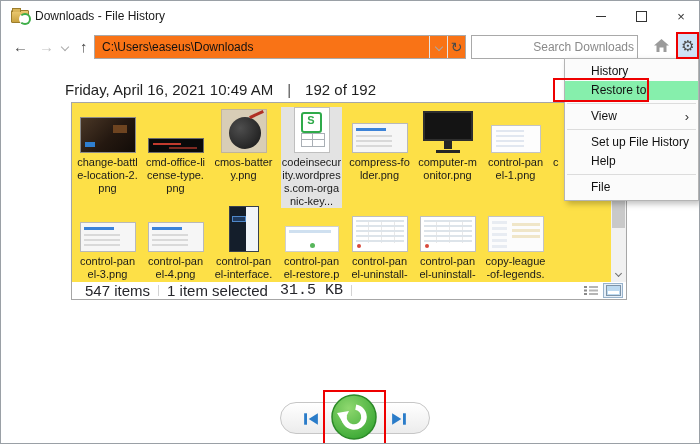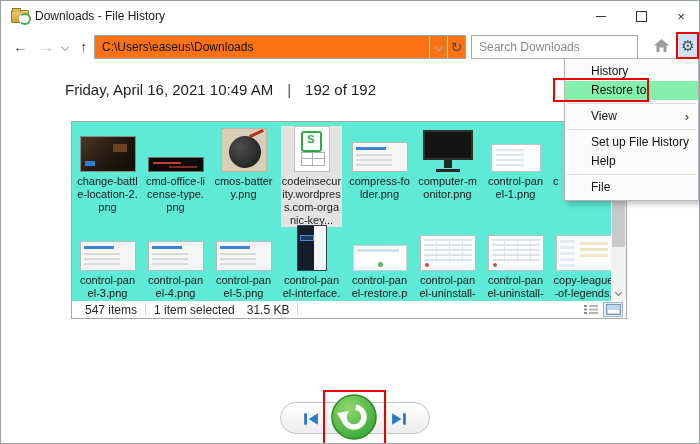--- a/index.html
+++ b/index.html
@@ -29,35 +29,35 @@
   .addressbar { position:absolute; left:93px; top:34px; width:372px; height:24px;
                 border:1px solid #a9a9a9; background:#f97316; display:flex; align-items:center; }
   .addressbar input { flex:1; border:none; outline:none; font-size:12px; color:#111;
                 padding-left:7px; font-family:inherit; background:transparent; }
   .addr-btn { width:18px; height:22px; display:flex; align-items:center; justify-content:center;
               border-left:1px solid #e3e3e3; }
   .refresh-glyph { font-size:14px; color:#4a4a4a; font-family:"DejaVu Sans",sans-serif; }
   .searchbox { position:absolute; left:470px; top:34px; width:167px; height:24px;
                border:1px solid #a9a9a9; background:#fff; display:flex; align-items:center; }
   .searchbox input { flex:1; border:none; outline:none; font-size:12px; color:#111;
-               padding-left:7px; font-family:inherit; }
+               padding-left:7px; font-family:inherit;text-align:right; }
   .searchbox input::placeholder { color:#8a8a8a; }
   .tool-icon { position:absolute; top:37px; }
   .gear-btn { position:absolute; left:677px; top:33px; width:20px; height:23px; background:#cfe3f6;
               display:flex; align-items:center; justify-content:center;
               font-family:"DejaVu Sans",sans-serif; font-size:15px; color:#4a4a4a; }
 
   
   .date-row { position:absolute; left:64px; top:80px; font-size:15px; color:#1f1f1f;
               display:flex; gap:14px; align-items:center; }
   .date-divider { color:#555; }
 
   
-  .panel { position:absolute; left:70px; top:120px; width:556px; height:198px;
-           border:1px solid #a6a6a6; background:#5eead4; }
+  .panel { position:absolute; left:70px; top:101px; width:556px; height:198px;
+           border:1px solid #a6a6a6; background:#fde047; }
   .grid { position:absolute; left:0; top:0; right:15px; bottom:0; padding:4px 0 0 5px; overflow:hidden; }
   .file-row { display:flex; gap:7px; }
   .file-row:nth-child(1) { margin-bottom:10px; }
   .file-row:nth-child(2) { margin-bottom:0; }
   .tile { width:61px; flex:0 0 61px; }
   .tile.selected { background:#e3e3e3; }
   .thumb-box { display:flex; align-items:flex-end; justify-content:center; }
   .file-row:nth-child(1) .thumb-box { height:46px; }
   .file-row:nth-child(2) .thumb-box { height:34px; }
   .file-row:nth-child(3) .thumb-box { height:34px; }
@@ -127,23 +127,23 @@
   .scrollbar { position:absolute; top:0; right:0; width:15px; bottom:17px; background:#f1f1f1; z-index:2; }
   .sb-arrow { position:absolute; left:0; width:15px; height:14px; display:flex;
               align-items:center; justify-content:center; }
   .sb-arrow .chev { width:5px; height:5px; border-color:#6f6f6f; }
   .sb-up { top:0; } .sb-up .chev { transform:rotate(-135deg); margin-top:3px; }
   .sb-down { bottom:0; } .sb-down .chev { transform:rotate(45deg); margin-bottom:3px; }
   .sb-thumb { position:absolute; left:1px; top:15px; width:13px; height:110px; background:#c9c9c9; }
 
   
   .statusbar { position:absolute; left:0; right:0; bottom:0; height:17px; background:#fff; z-index:5;
-               display:flex; align-items:center; padding-left:13px; font-size:12px; color:#26262b; }
+               display:flex; align-items:center; padding-left:13px; font-size:15px; color:#26262b; }
   .status-sep { width:1px; height:11px; background:#d3d3d3; margin:0 8px; }
-  .size-gap { margin-left:12px; }
+  .size-gap { margin-left:12px;font-family:Liberation Mono, monospace; }
   .view-btns { position:absolute; right:3px; bottom:1px; display:flex; gap:2px; }
   .view-btn { width:20px; height:15px; display:flex; align-items:center; justify-content:center; }
   .view-btn.active { border:1px solid #98b3cc; background:#e6eff8; }
 
   
   .menu { position:absolute; left:563px; top:57px; width:135px; background:#fbfbfb;
           border:1px solid #b4b4b4; box-shadow:3px 3px 6px rgba(0,0,0,.25); z-index:30; padding:3px 0; }
   .menu-item { position:relative; height:19px; line-height:19px; font-size:12px; color:#111;
                padding-left:26px; }
   .menu-item.highlighted { background:#86efac; }
@@ -271,26 +271,20 @@
             <div class="thumb-box">
               <div class="th-dialog"></div>
             </div>
             <div class="tile-label">control-panel-3.png</div>
           </div>
           <div class="tile">
             <div class="thumb-box">
               <div class="th-dialog"></div>
             </div>
             <div class="tile-label">control-panel-4.png</div>
-          </div>
-          <div class="tile">
-            <div class="thumb-box">
-              <div class="th-dialog"></div>
-            </div>
-            <div class="tile-label">control-panel-5.png</div>
           </div>
           <div class="tile">
             <div class="thumb-box">
               <div class="th-appdark"></div>
             </div>
             <div class="tile-label">control-panel-interface.png</div>
           </div>
           <div class="tile">
             <div class="thumb-box">
               <div class="th-docl"></div>

